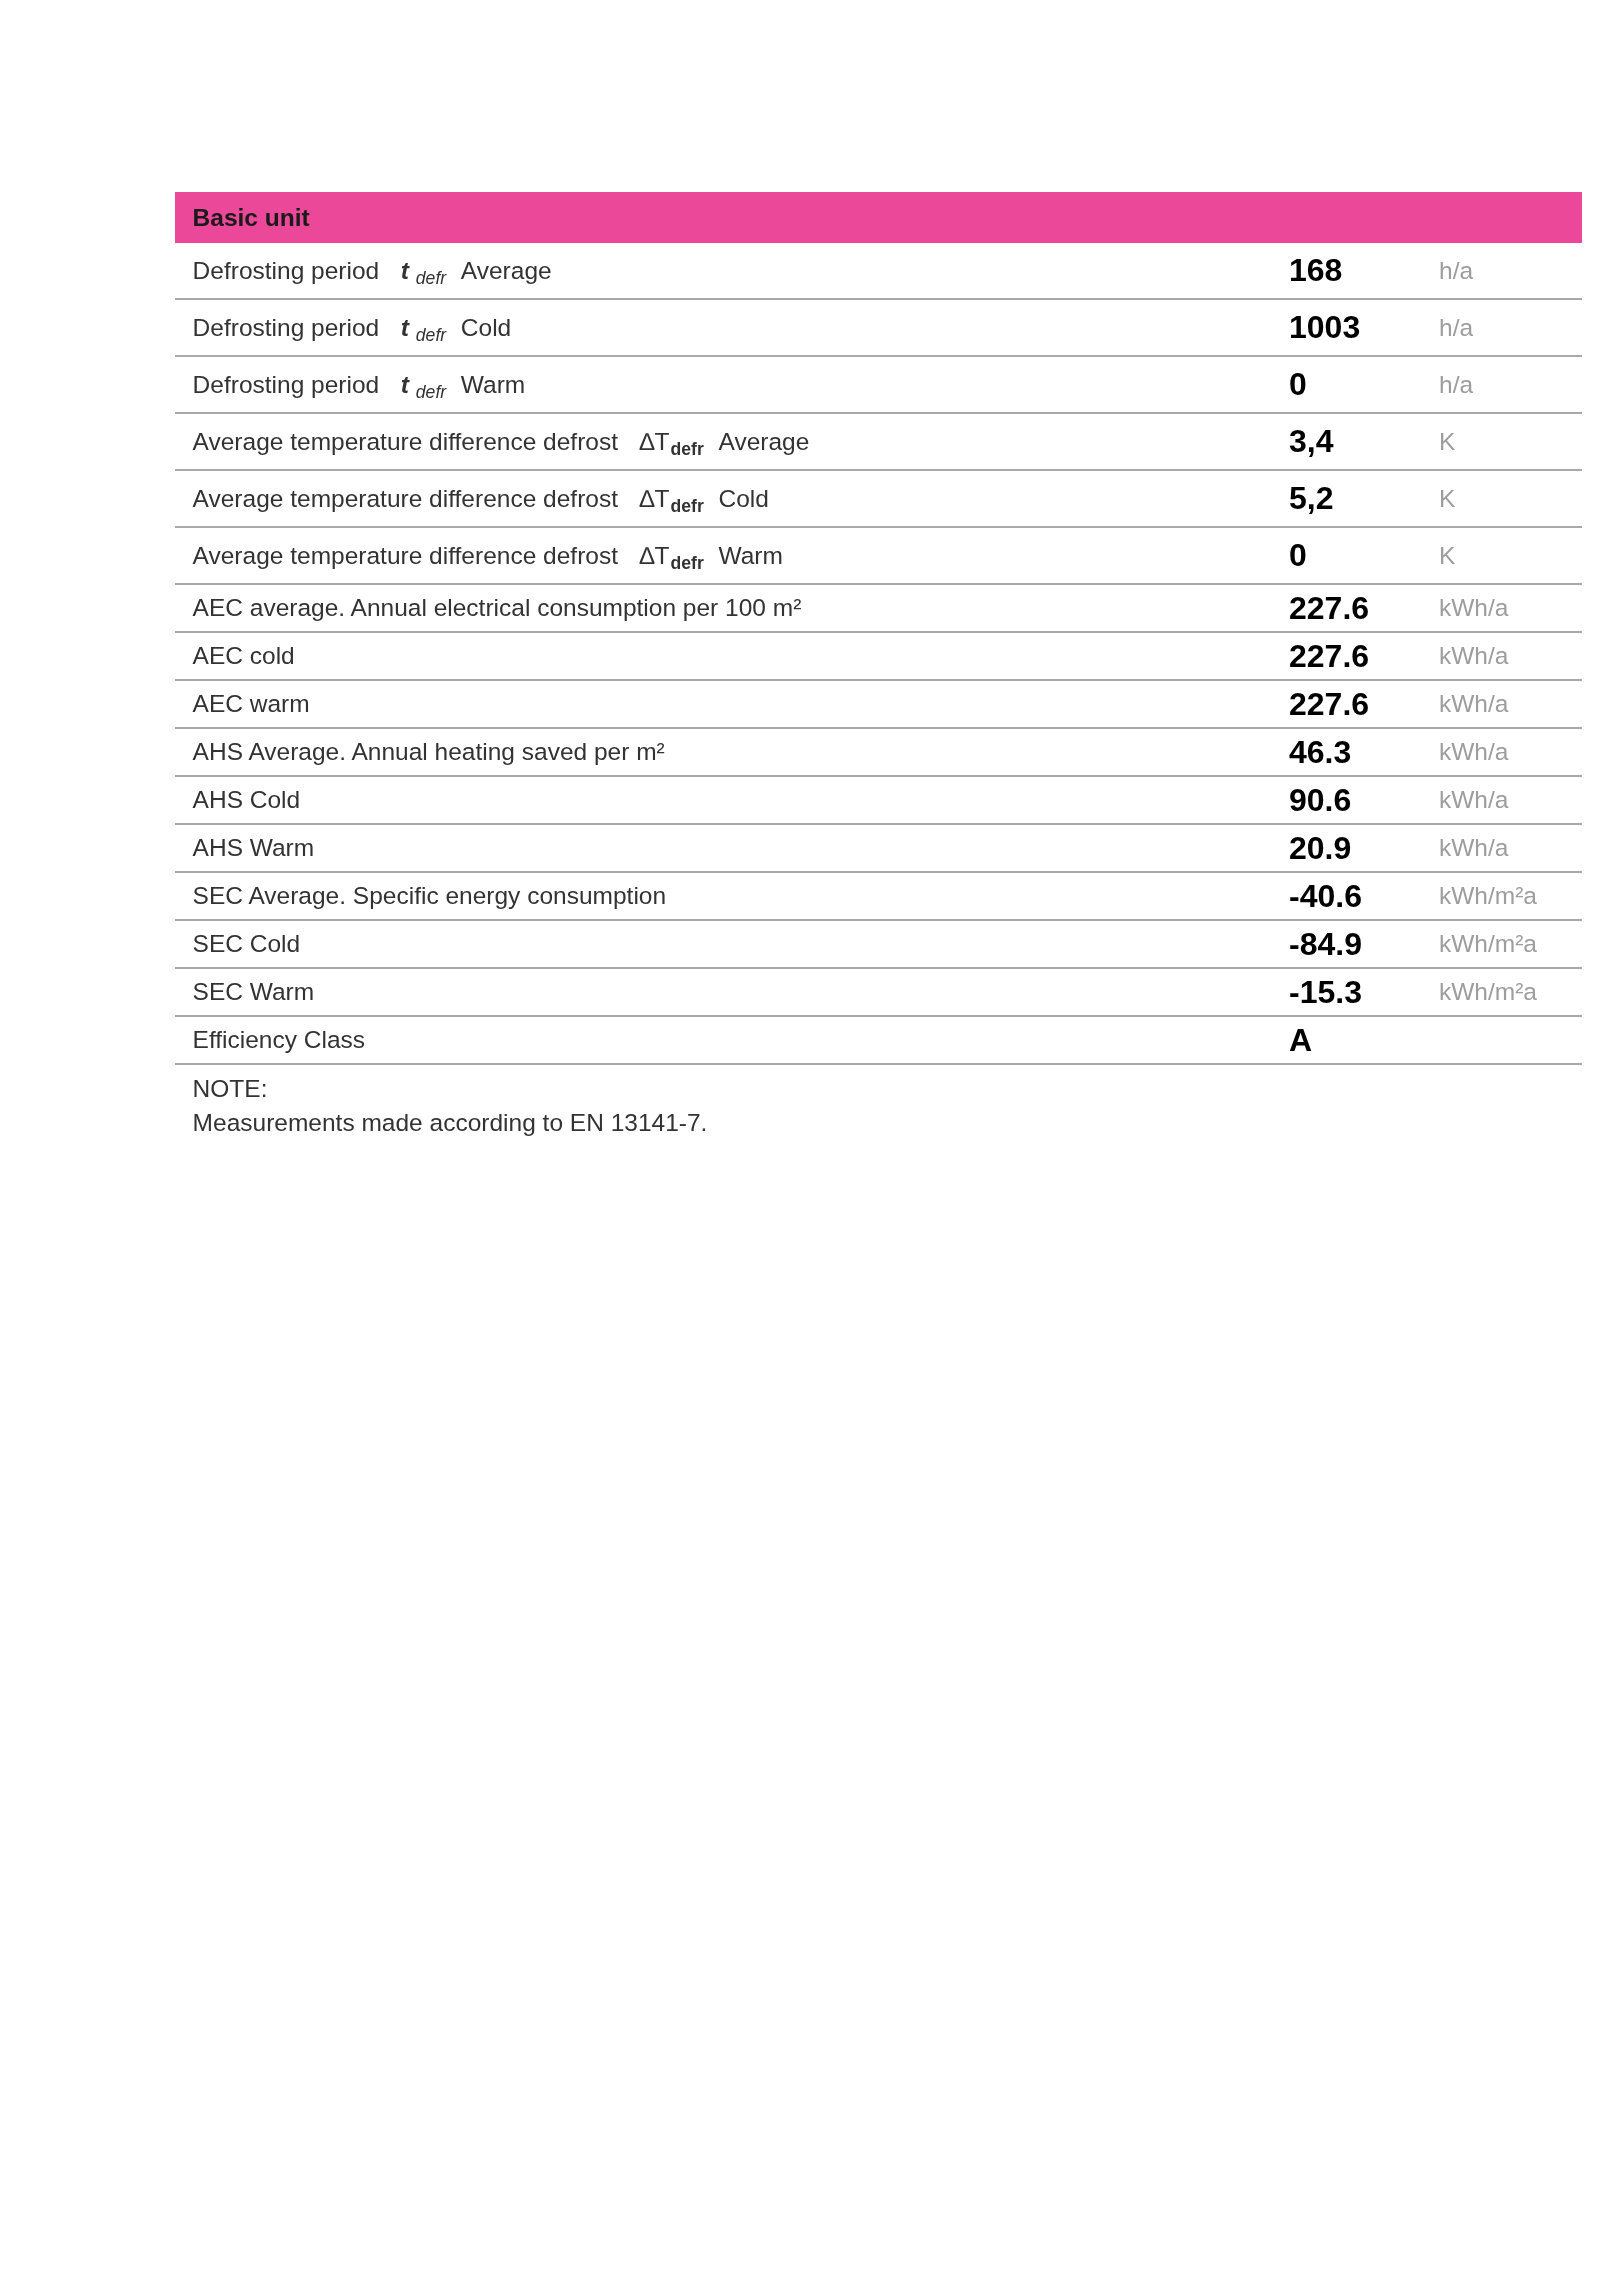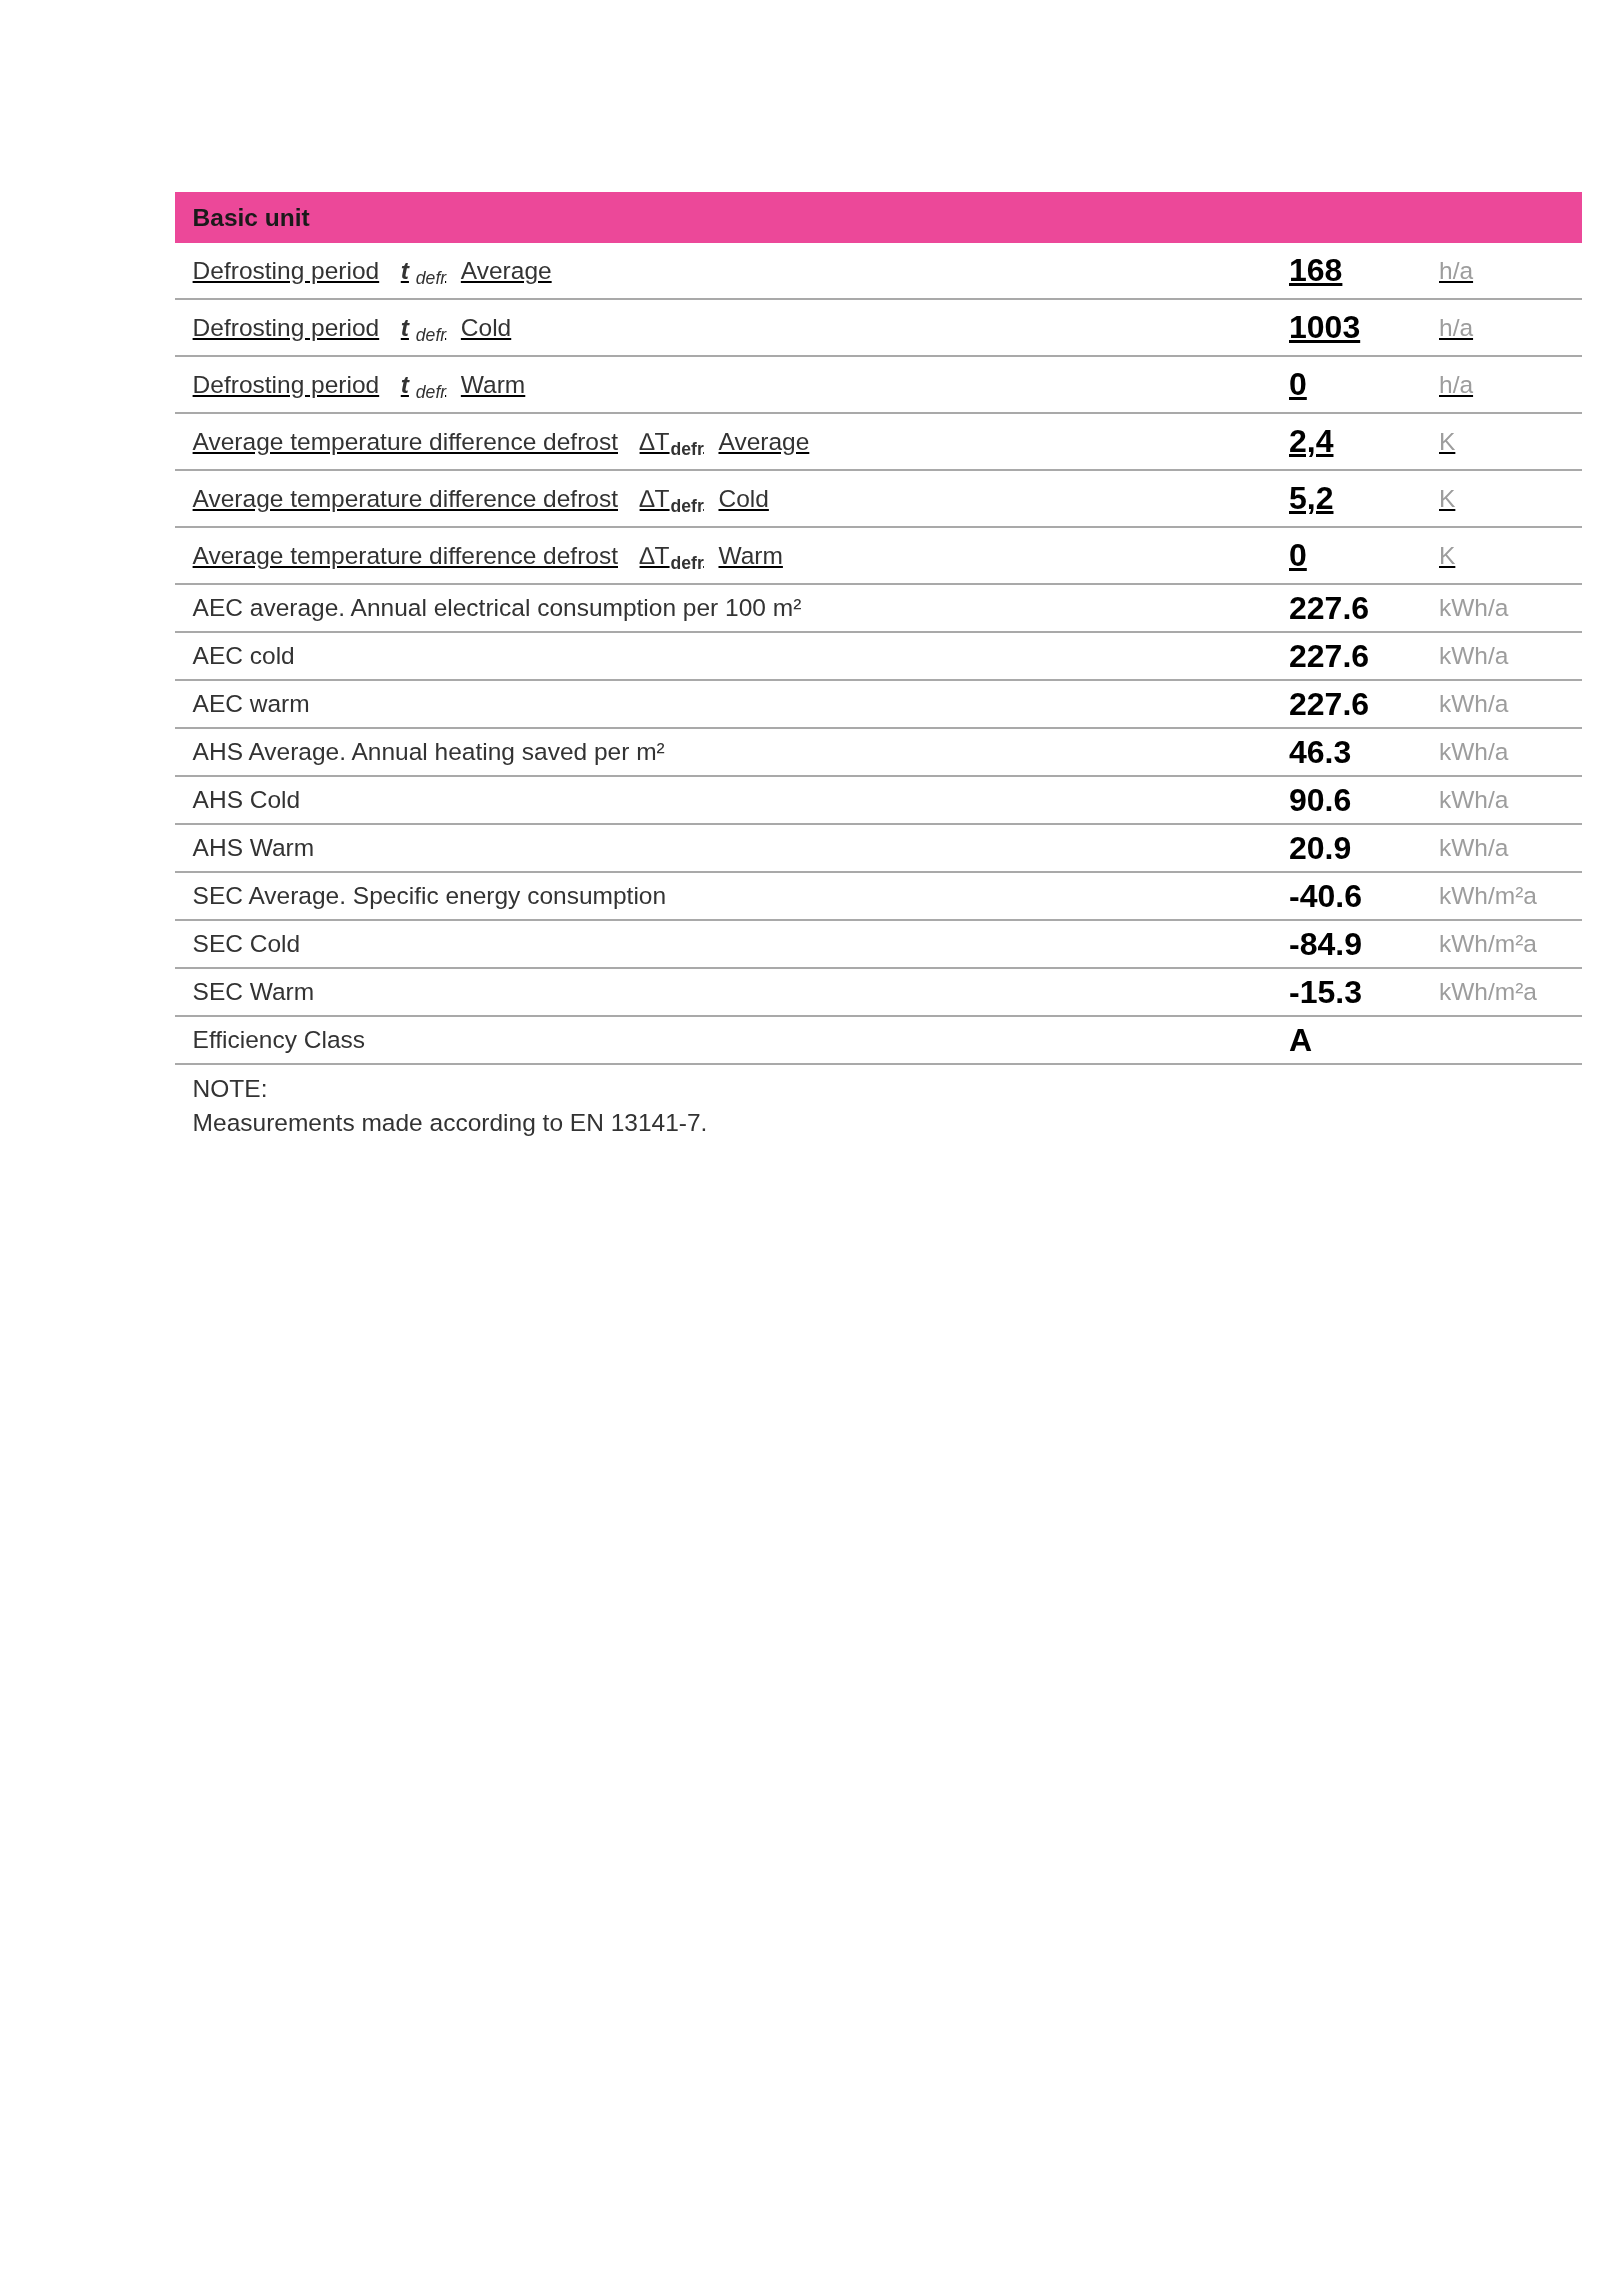--- a/index.html
+++ b/index.html
@@ -33,21 +33,21 @@
     color: #1a1a1a;
   }
   .row {
     display: flex;
     align-items: center;
     border-bottom: 2.9px solid #a9a9a9;
     height: 46px;
     padding-left: 17.6px;
     box-sizing: content-box;
   }
-  .row.tall { height: 55px; text-decoration: underline; }
+  .row.tall { height: 55px; }
   .row-label {
     flex: 1 1 auto;
     min-width: 0;
     font-size: 24.5px;
     color: #333333;
     white-space: nowrap;
     display: flex;
     align-items: baseline;
   }
   .formula { margin-left: 21.6px; font-size: 24.5px; color: #333333; }
@@ -133,21 +133,21 @@
     </div>
 
     <div class="row tall">
       <span class="row-label">
         <span class="label-text">Average temperature difference defrost</span>
         <span class="formula">
           <span class="base f-reg">∆T</span><span class="sub s-b">defr</span>
         </span>
         <span class="qualifier">Average</span>
       </span>
-      <span class="row-value">2,4</span>
+      <span class="row-value">3,4</span>
       <span class="row-unit">K</span>
     </div>
 
     <div class="row tall">
       <span class="row-label">
         <span class="label-text">Average temperature difference defrost</span>
         <span class="formula">
           <span class="base f-reg">∆T</span><span class="sub s-b">defr</span>
         </span>
         <span class="qualifier">Cold</span>

